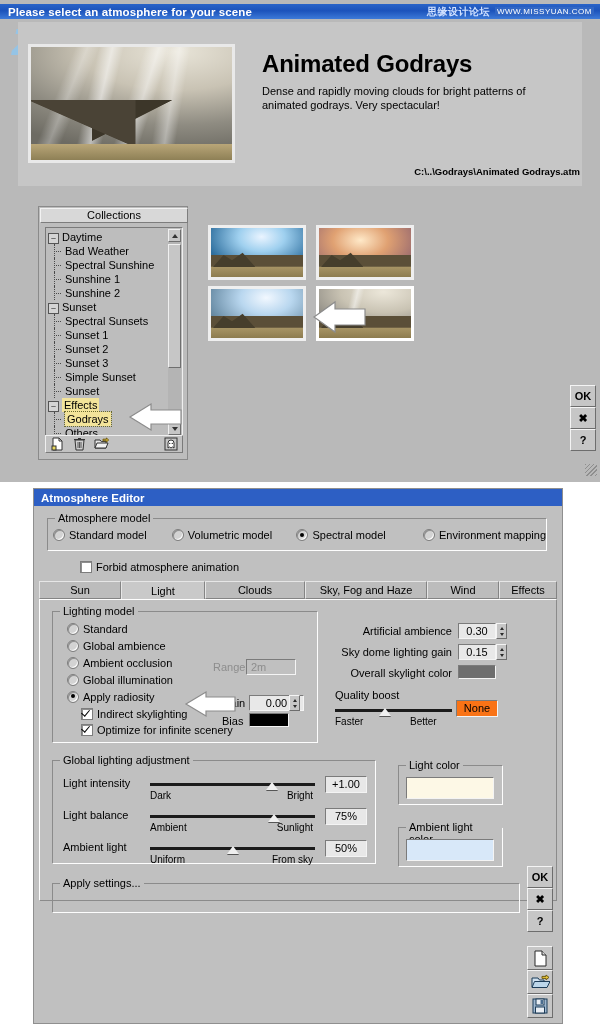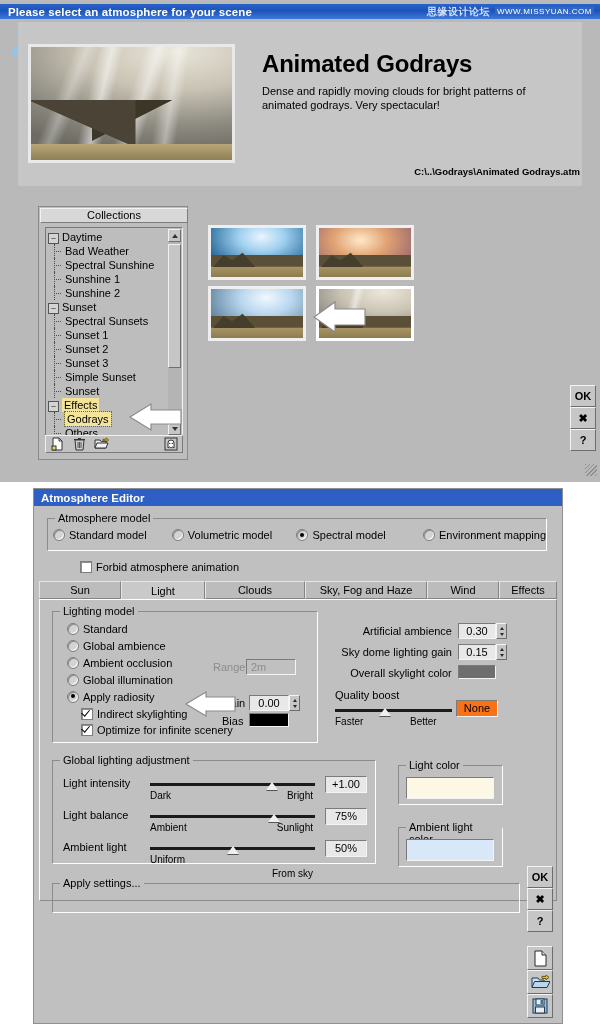--- a/index.html
+++ b/index.html
@@ -330,38 +330,38 @@
           <span class="cbx on"></span>
           <span>Optimize for infinite scenery</span>
         </label>
       </div>
   </div>
 
   <div style="position:absolute;left:213px;top:661px;font-size:11px;" class="dis">Range</div>
   <div class="num dis" style="position:absolute;left:246px;top:659px;width:50px;background:#c0c0c0;text-align:left;padding-left:4px;">2m</div>
 
   <div style="position:absolute;left:222px;top:697px;font-size:11px;">Gain</div>
-  <div class="num" style="position:absolute;left:249px;top:695px;width:40px;">0.00</div>
+  <div class="num" style="position:absolute;left:249px;top:695px;width:55px;">0.00</div>
   <div class="spin" style="position:absolute;left:289px;top:695px;"></div>
   <div style="position:absolute;left:222px;top:715px;font-size:11px;">Bias</div>
   <div class="swatch" id="bias-swatch" style="position: absolute; left: 249px; top: 713px; width: 40px; height: 14px; background: rgb(0, 0, 0);"></div>
 
   <svg id="arrow3" viewBox="0 0 54 28">
     <path class="wa" d="M52 7H23V2L3 14l20 12v-5h29z"></path>
   </svg>
 
   <div style="position:absolute;left:362px;top:625px;font-size:11px;text-align:right;width:90px;">Artificial ambience</div>
   <div class="num" style="position:absolute;left:458px;top:623px;width:38px;">0.30</div>
   <div class="spin" style="position:absolute;left:496px;top:623px;"></div>
 
   <div style="position:absolute;left:335px;top:646px;font-size:11px;text-align:right;width:117px;">Sky dome lighting gain</div>
   <div class="num" style="position:absolute;left:458px;top:644px;width:38px;">0.15</div>
   <div class="spin" style="position:absolute;left:496px;top:644px;"></div>
 
-  <div style="position:absolute;left:350px;top:667px;font-size:11px;text-align:center;width:102px;">Overall skylight color</div>
+  <div style="position:absolute;left:350px;top:667px;font-size:11px;text-align:right;width:102px;">Overall skylight color</div>
   <div class="swatch" id="sky-swatch" style="position: absolute; left: 458px; top: 665px; width: 38px; height: 14px; background: rgb(110, 110, 110);"></div>
 
   <div style="position:absolute;left:335px;top:689px;font-size:11px;">Quality boost</div>
   <div class="slider" id="qb-track" style="left:335px;top:709px;width:117px;"></div>
   <div class="knob" id="qb-knob" style="top: 708px; left: 379.31px;"></div>
   <div class="sl-lab" style="left:335px;top:716px;">Faster</div>
   <div class="sl-lab" style="left:410px;top:716px;">Better</div>
   <div class="num" style="position:absolute;left:456px;top:700px;width:42px;height:17px;line-height:15px;background:#f97316;">None</div>
 
   <div class="grp" id="grp-lightadj">
@@ -376,21 +376,21 @@
         <div style="position: absolute; left: 10px; top: 48px; font-size: 11px;">Light balance</div>
         <div class="slider" style="left: 97px; top: 54px; width: 165px;"></div>
         <div class="knob" style="left: 214.75px; top: 53px;"></div>
         <div class="sl-lab" style="left: 97px; top: 61px;">Ambient</div>
         <div class="sl-lab" style="right: 62px; top: 61px;">Sunlight</div>
         <div class="num" style="position: absolute; right: 8px; top: 47px; width: 42px; height: 17px; line-height: 15px; background: rgb(232, 232, 232);">75%</div>
         <div style="position: absolute; left: 10px; top: 80px; font-size: 11px;">Ambient light</div>
         <div class="slider" style="left: 97px; top: 86px; width: 165px;"></div>
         <div class="knob" style="left: 173.5px; top: 85px;"></div>
         <div class="sl-lab" style="left: 97px; top: 93px;">Uniform</div>
-        <div class="sl-lab" style="right: 62px; top: 107px;">From sky</div>
+        <div class="sl-lab" style="right: 62px; top: 93px;">From sky</div>
         <div class="num" style="position: absolute; right: 8px; top: 79px; width: 42px; height: 17px; line-height: 15px; background: rgb(232, 232, 232);">50%</div>
       </div>
   </div>
 
   <div class="grp" id="grp-lightcolor">
     <span class="lg">Light color</span>
     <div class="swatch" id="lc-swatch" style="position: absolute; left: 7px; top: 11px; width: 88px; height: 22px; background: rgb(253, 248, 230);"></div>
   </div>
   <div class="grp" id="grp-ambcolor">
     <span class="lg">Ambient light color</span>

